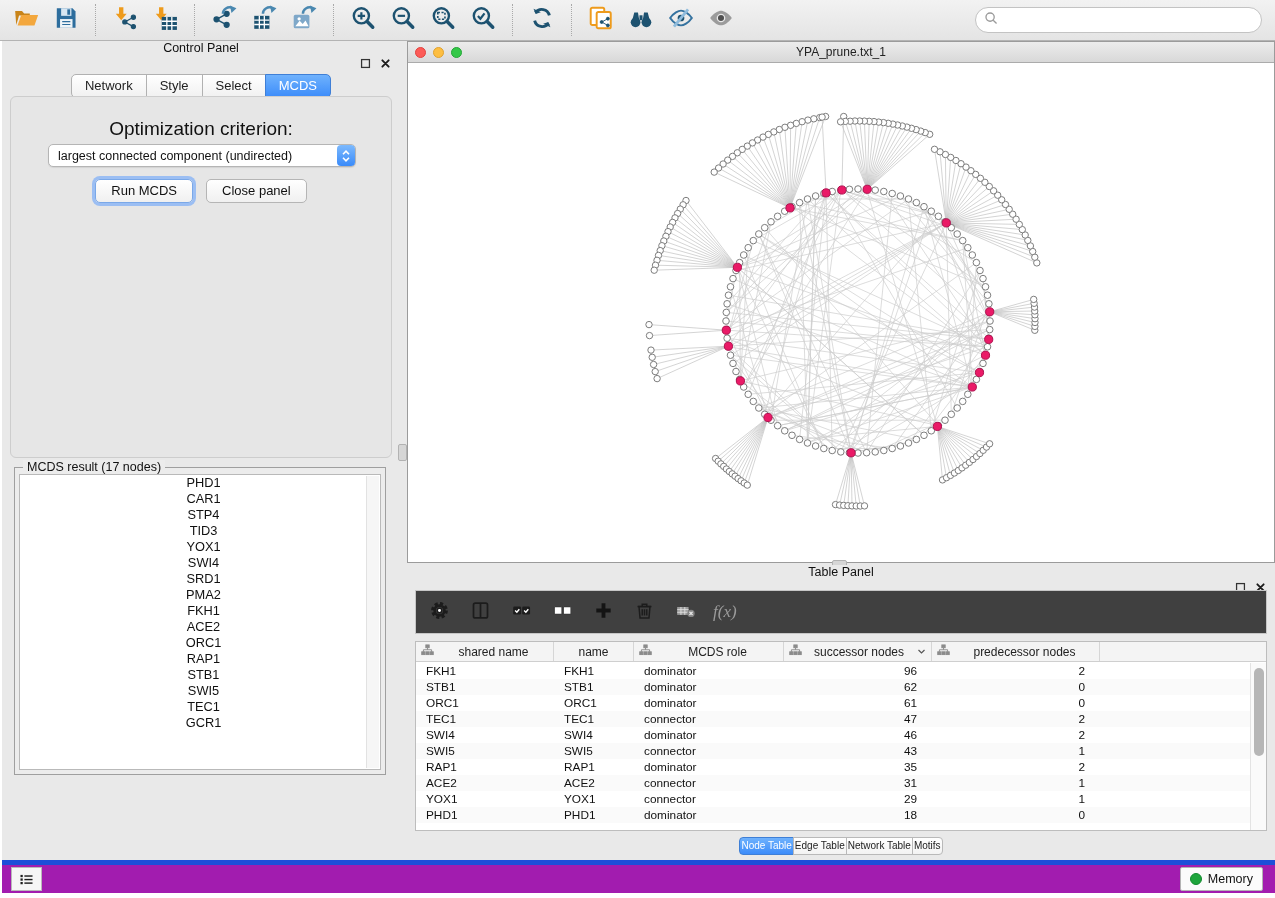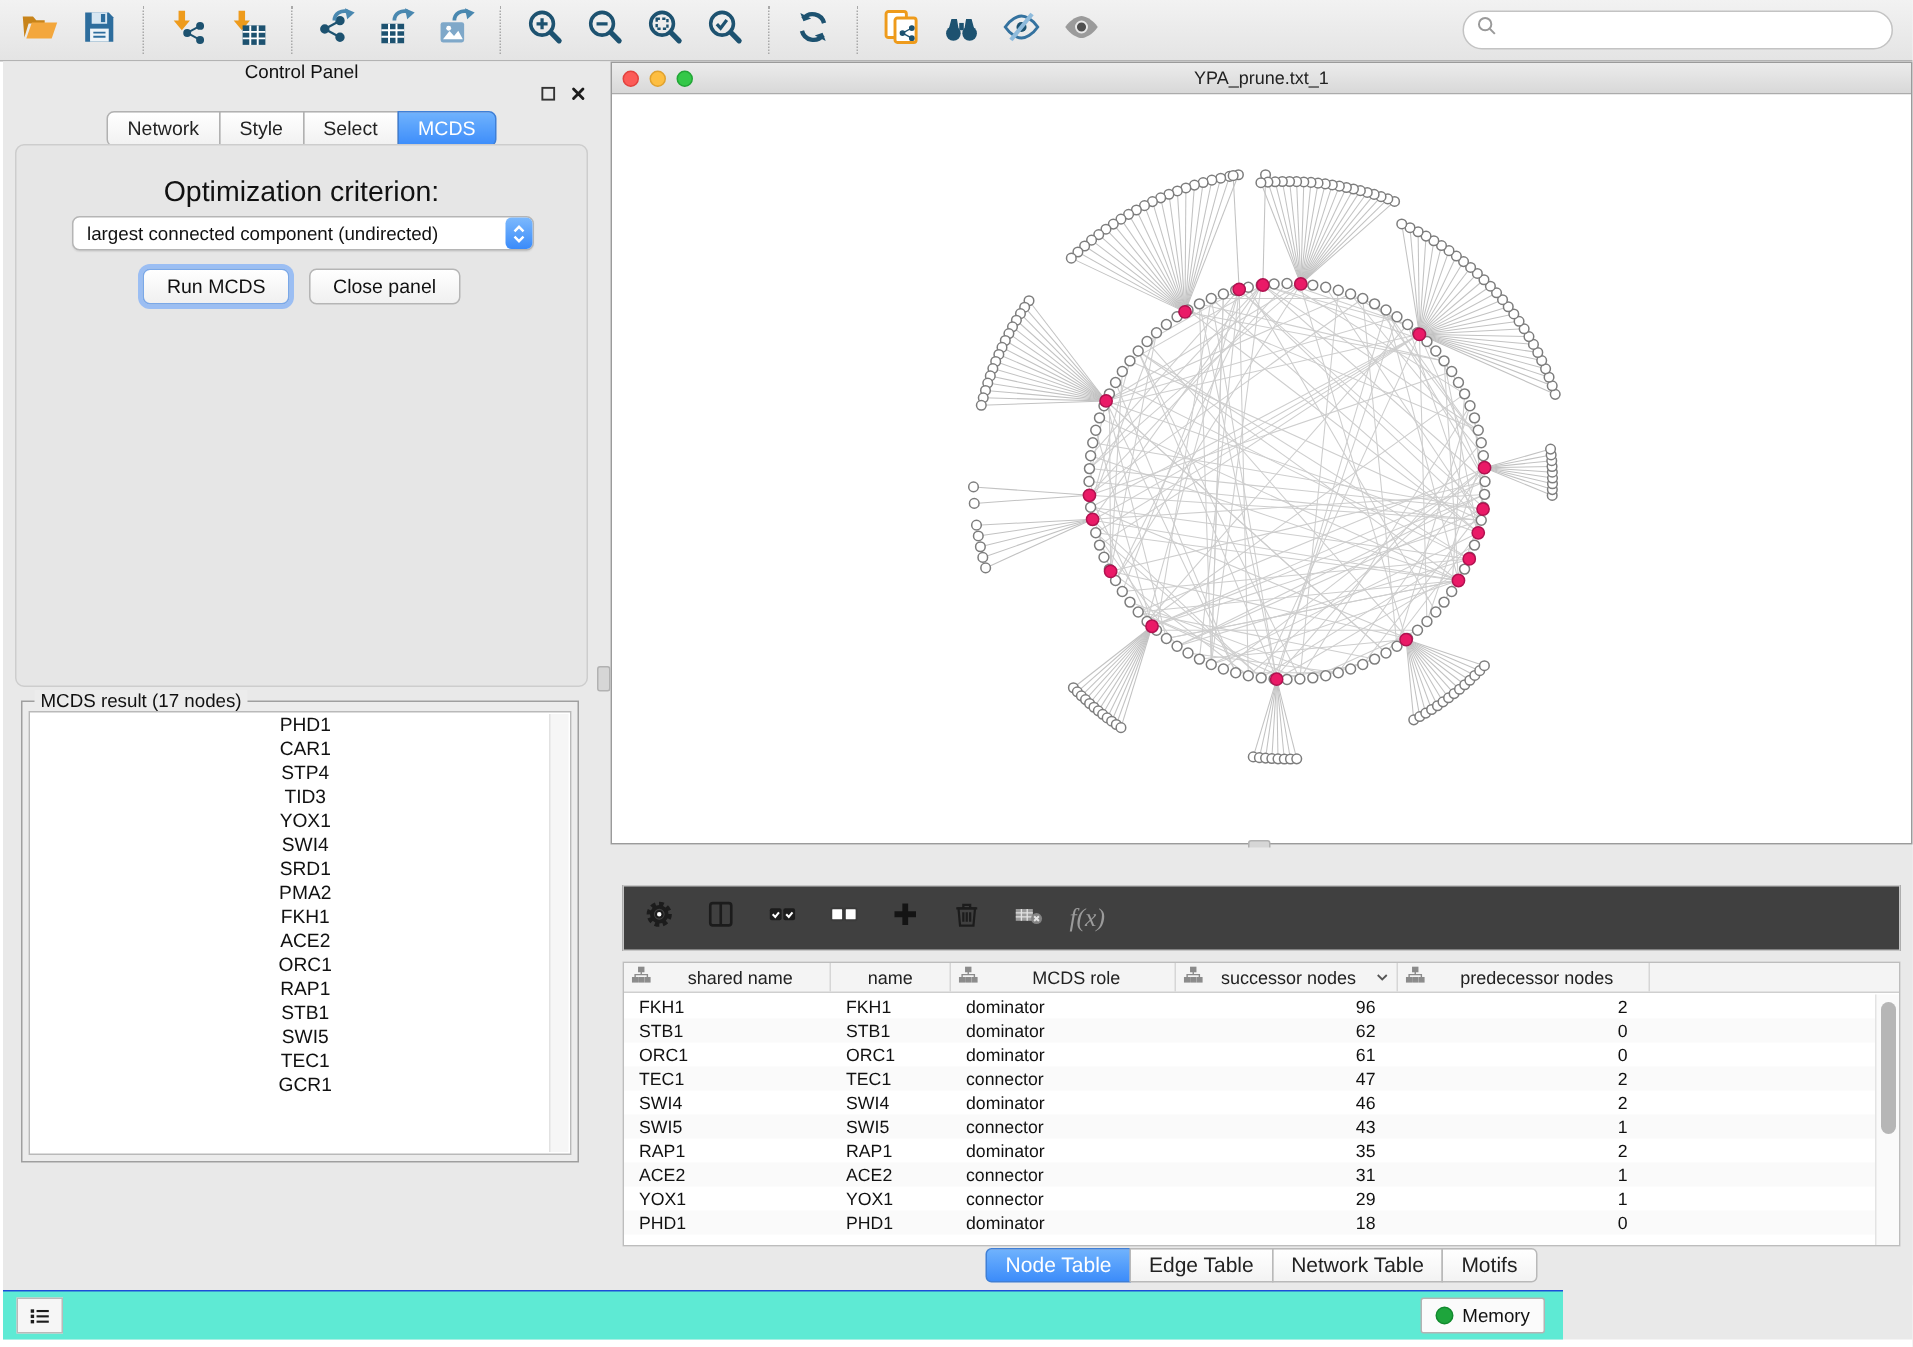--- a/index.html
+++ b/index.html
@@ -88,29 +88,29 @@
   .th .sort { width:11px; height:9px; margin-right:4px; }
   .tbl-body { position:absolute; top:21px; bottom:0; left:0; right:16px; overflow:hidden; }
   .tr { display:flex; height:16px; align-items:center; }
   .tr:nth-child(even) { background:#fafafa; }
   .td { font-size:11.8px; color:#111; white-space:nowrap; overflow:hidden; }
   .td.left { text-align:left; padding-left:10px; }
   .td.right { text-align:right; padding-right:15px; }
   .tbl-scroll { position:absolute; top:21px; bottom:0; right:0; width:16px; background:#fafafa; border-left:1px solid #e3e3e3; }
   .tbl-thumb { position:absolute; left:2.5px; width:10px; top:5px; height:88px; background:#b6b6b6; border-radius:5px; }
   .tp-tabs { position:absolute; bottom:2px; left:0; right:0; display:flex; justify-content:center; }
-  .tp-tab { font-size:14px; padding:2px 12px 3px; background:linear-gradient(#ffffff,#f3f3f3);
+  .tp-tab { font-size:10px; padding:2px 1px 3px; background:linear-gradient(#ffffff,#f3f3f3);
             border:1px solid #b9b9b9; margin-left:-1px; color:#222; }
   .tp-tab:first-child { border-radius:4px 0 0 4px; margin-left:0; }
   .tp-tab:last-child { border-radius:0 4px 4px 0; }
   .tp-tab.sel { background:linear-gradient(#6fb2fd,#3c8cfa); border-color:#3f7fd6; color:#fff; }
 
   
-  .status-bar { position:absolute; left:2px; top:860px; width:1040px; height:33px; background:#5eead4;
-                border-top:1px solid #1d4ed8; display:flex; align-items:center; }
+  .status-bar { position:absolute; left:2px; top:860px; width:1273px; height:33px; background:#a21caf;
+                border-top:5px solid #1d4ed8; display:flex; align-items:center; }
   .list-btn { margin-left:9px; width:31px; height:24px; background:#f6f6f6; border:1px solid #b9b9b9;
               display:flex; align-items:center; justify-content:center; }
   .list-btn svg { width:17px; height:17px; }
   .memory-btn { margin-left:auto; margin-right:12px; height:24px; background:#fbfbfb; border:1px solid #b3b3b3;
                 border-radius:2px; display:flex; align-items:center; padding:0 9px; gap:6px; font-size:12.5px; color:#111;}
   .mem-dot { width:12px; height:12px; border-radius:50%; background:#1ea53c; border:1px solid #128a2e; }
 </style>
 </head>
 <body>
 
@@ -889,20 +889,31 @@
         <circle cx="320.4" cy="283.2" r="4.1"></circle>
         <circle cx="318.3" cy="267.2" r="4.1"></circle>
         <circle cx="329.4" cy="204.3" r="4.1"></circle>
       </g>
     </svg>
 </div>
 
 <div class="h-split-handle"></div>
 
 <div class="table-panel">
+  <div class="panel-header">
+    <span class="panel-title">Table Panel</span>
+    <span class="panel-ctrls">
+      <span class="ctrl-float"><svg viewBox="0 0 14 14">
+            <rect x="2" y="2" width="10" height="10" fill="none" stroke="#333" stroke-width="1.6"></rect>
+          </svg></span>
+      <span class="ctrl-close"><svg viewBox="0 0 14 14">
+            <path d="M3 3l8 8M11 3l-8 8" stroke="#1c1c1c" stroke-width="2.4" stroke-linecap="round"></path>
+          </svg></span>
+    </span>
+  </div>
   <div class="tp-toolbar" id="tp-toolbar">
       <div class="tp-btn" style="opacity: 1;">
         <span><svg viewBox="0 0 24 24">
             <g fill="none" stroke="#1c1c1c">
               <circle cx="12" cy="12" r="7.4" stroke-width="4.4" stroke-dasharray="3.3 2.45"></circle>
               <circle cx="12" cy="12" r="5.6" stroke-width="3"></circle>
             </g>
             <circle cx="12" cy="12" r="2.5" fill="#fff" stroke="#1c1c1c" stroke-width="1.6"></circle>
           </svg></span>
       </div>

